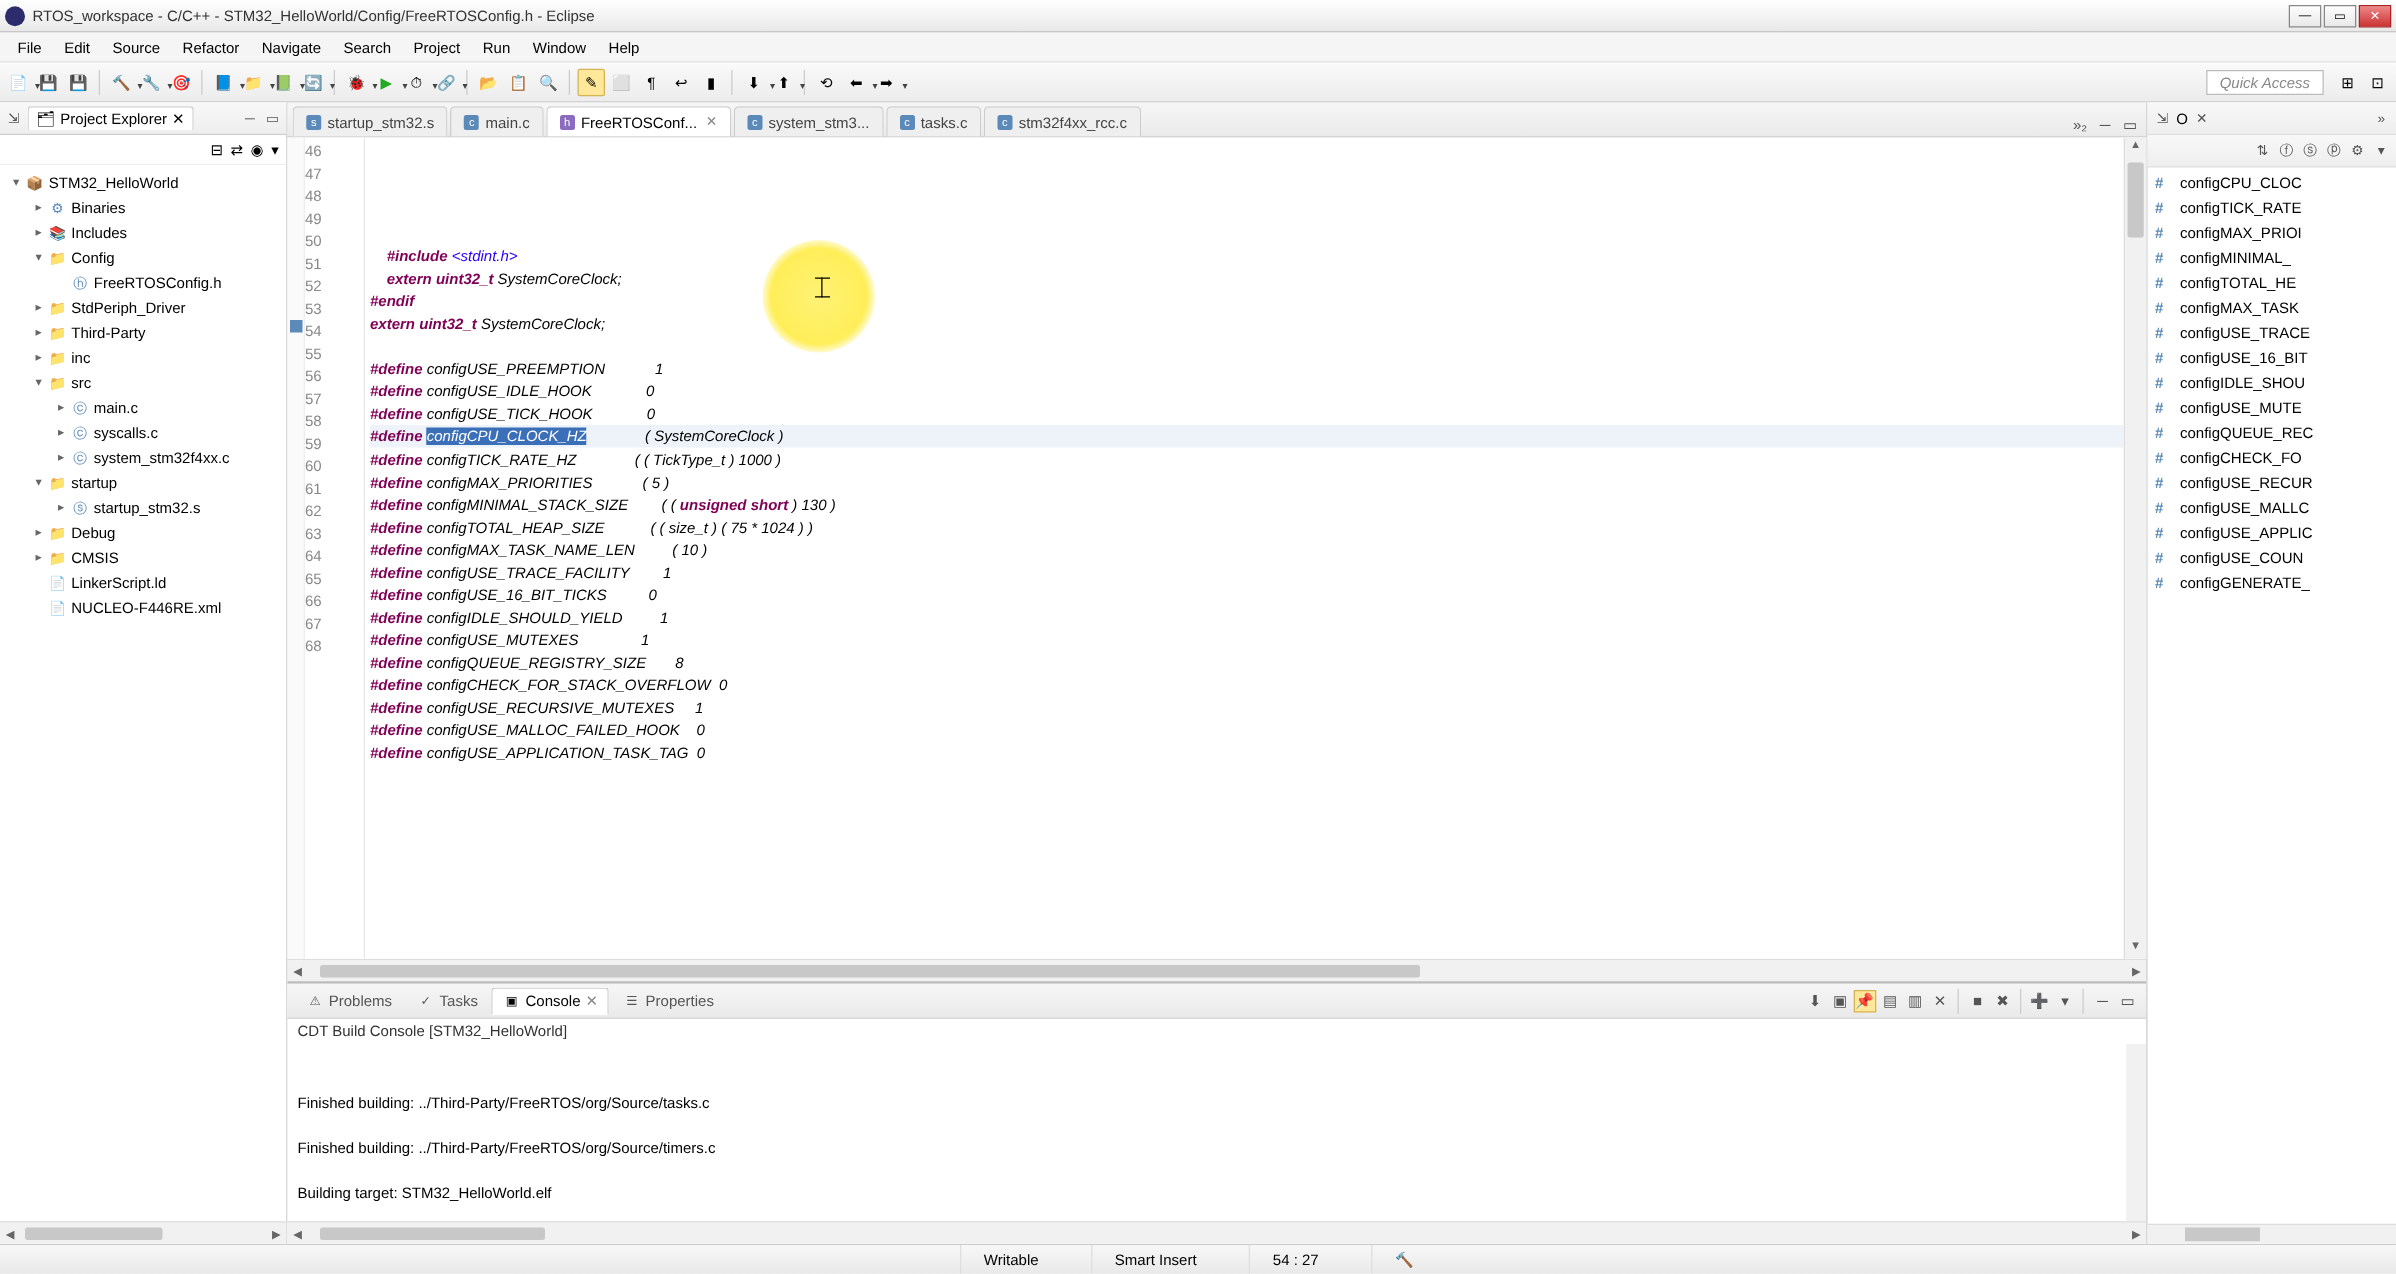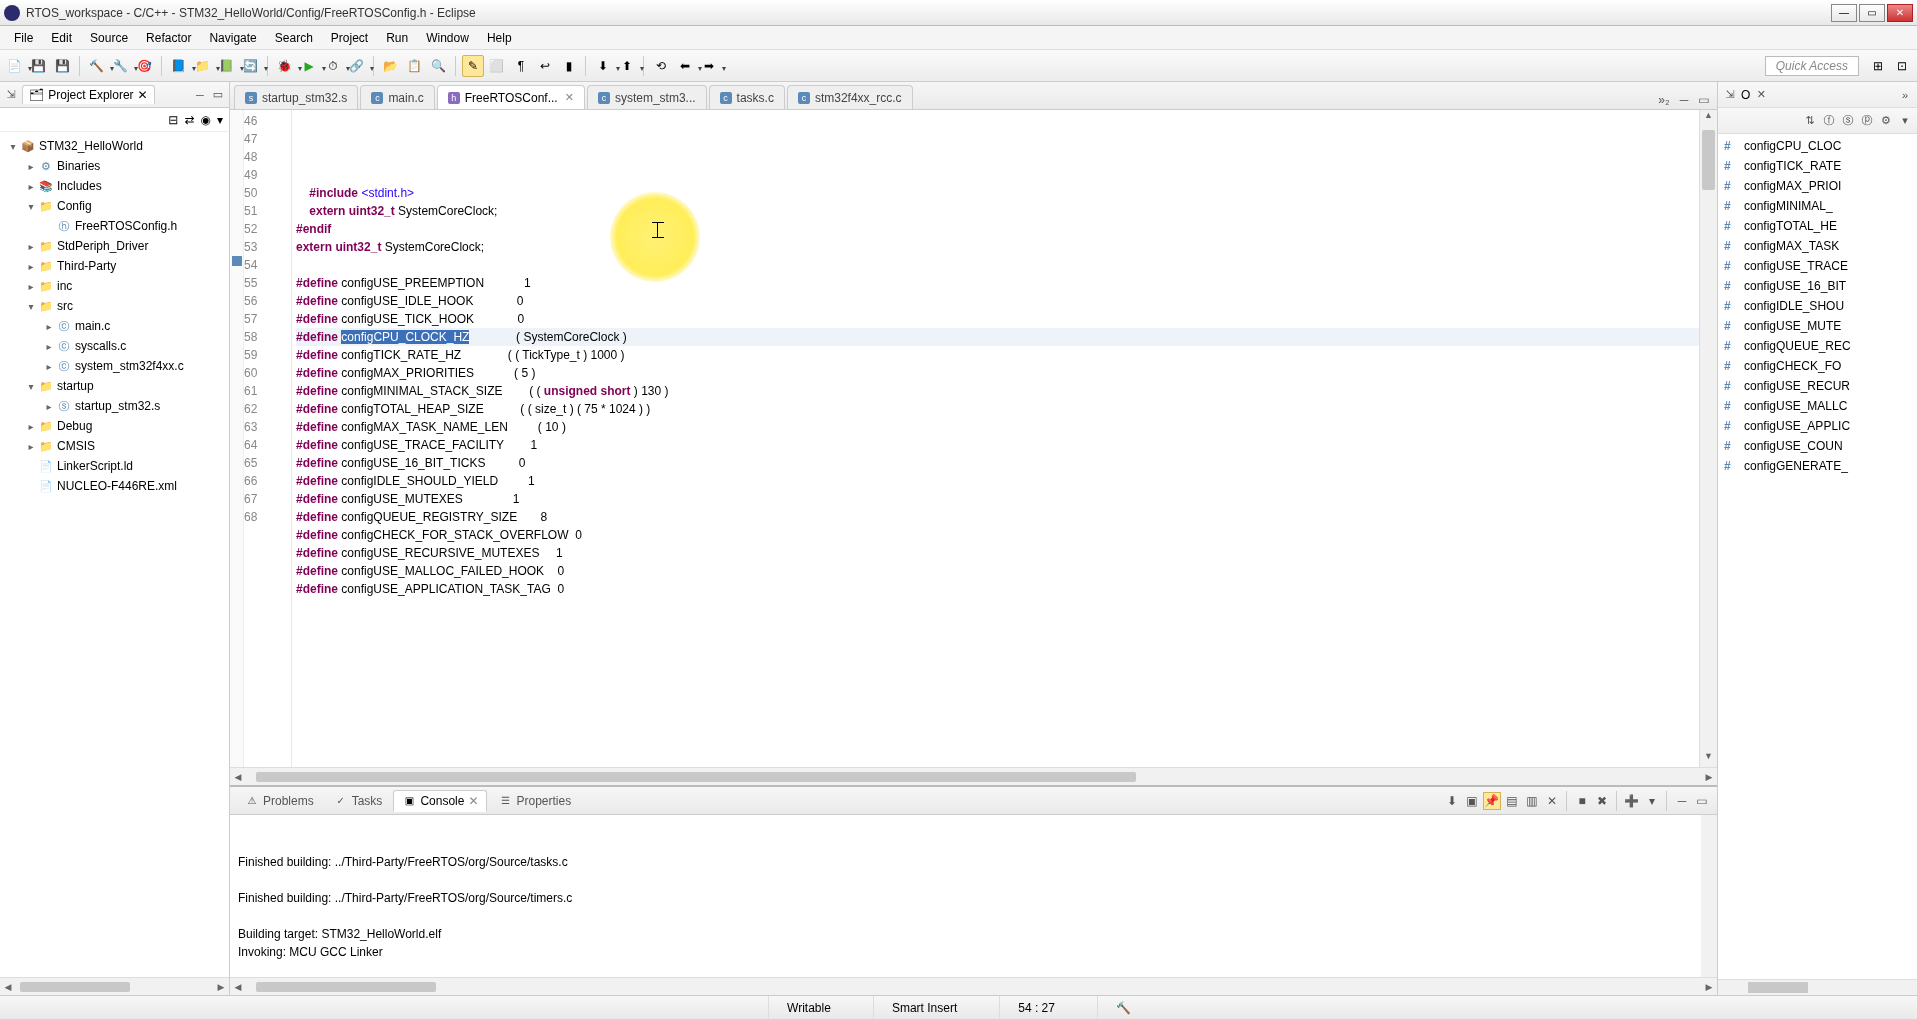--- a/index.html
+++ b/index.html
@@ -48,21 +48,21 @@
 .ed-tab .c-ico { width:12px; height:12px; background:#5b8ab8; color:#fff; font-size:9px; display:flex; align-items:center; justify-content:center; border-radius:2px; }
 .ed-tab .h-ico { width:12px; height:12px; background:#8a6bbf; color:#fff; font-size:9px; display:flex; align-items:center; justify-content:center; border-radius:2px; }
 .ed-tab .x { color:#888; font-size:11px; margin-left:2px; }
 .ed-tabs-right { margin-left:auto; display:flex; gap:2px; align-items:center; }
 .ed-tabs-right .ico { width:18px; height:18px; display:flex; align-items:center; justify-content:center; color:#555; }
 
 .editor-body { flex:1; display:flex; background:#fff; position:relative; overflow:hidden; }
 .gutter { width:48px; background:#fff; border-right:1px solid #e8e8e8; text-align:left; padding:2px 6px 0 0; color:#888; font-family:Consolas,monospace; font-size:13px; line-height:18px; }
 .marker-strip { width:14px; background:#fafafa; border-right:1px solid #eee; position:relative; }
 .marker-strip .mark { position:absolute; left:2px; width:10px; height:10px; background:#5b8ab8; }
-.code { flex:1; font-family:Consolas,monospace; font-size:13px; line-height:18px; padding:2px 0 0 4px; white-space:pre; position:relative; overflow:hidden; }
+.code { flex:1; font-family:Consolas,monospace; font-size:13px; line-height:18px; padding:14px 0 0 4px; white-space:pre; position:relative; overflow:hidden;font-style:italic; }
 .code .kw { color:#7f0055; font-weight:bold; }
 .code .tp { color:#7f0055; font-weight:bold; }
 .code .str { color:#2a00ff; }
 .code .sel { background:#3b6fb8; color:#fff;margin-top:40px; }
 .code .hl-line { background:#eef3fa; display:inline-block; width:100%; }
 .highlight-circle { position:absolute; width:90px; height:90px; border-radius:50%; background:radial-gradient(circle, #fff176 0%, #ffee58 60%, rgba(255,235,59,0) 75%); pointer-events:none; z-index:5; }
 .cursor-caret { position:absolute; width:12px; height:16px; pointer-events:none; z-index:6; }
 .cursor-caret::before { content:""; position:absolute; left:5px; top:0; width:1px; height:16px; background:#000; }
 .cursor-caret::after { content:""; position:absolute; left:0; top:0; width:12px; height:1px; background:#000; box-shadow:0 15px 0 #000; }
 .editor-vscroll { width:18px; background:#f1f1f1; border-left:1px solid #ddd; position:relative; }
@@ -404,22 +404,23 @@
         <div class="tb-sep"></div>
         <div class="bt-ico">■</div>
         <div class="bt-ico">✖</div>
         <div class="tb-sep"></div>
         <div class="bt-ico">➕</div>
         <div class="bt-ico">▾</div>
         <div class="tb-sep"></div>
         <div class="bt-ico">─</div>
         <div class="bt-ico">▭</div>
       </div>
+      <div class="console-title">CDT Build Console [STM32_HelloWorld]</div>
       <div class="console-body" id="console-body">
-        <div>Finished building: ../Third-Party/FreeRTOS/org/Source/tasks.c</div><div>&nbsp;</div><div>Finished building: ../Third-Party/FreeRTOS/org/Source/timers.c</div><div>&nbsp;</div><div>Building target: STM32_HelloWorld.elf</div><div>Invoking: MCU GCC Linker</div><div class="console-vscroll"></div>
+        <div>Finished building: ../Third-Party/FreeRTOS/org/Source/tasks.c</div><div>&nbsp;</div><div>Finished building: ../Third-Party/FreeRTOS/org/Source/timers.c</div><div>&nbsp;</div><div>Building target: STM32_HelloWorld.elf</div><div class="console-vscroll"></div>
       </div>
       <div class="editor-hscroll">
         <div class="arrow">◀</div>
           <div class="track">
             <div class="thumb" style="width:180px"></div>
           </div>
           <div class="arrow">▶</div>
       </div>
     </div>
   </div>

